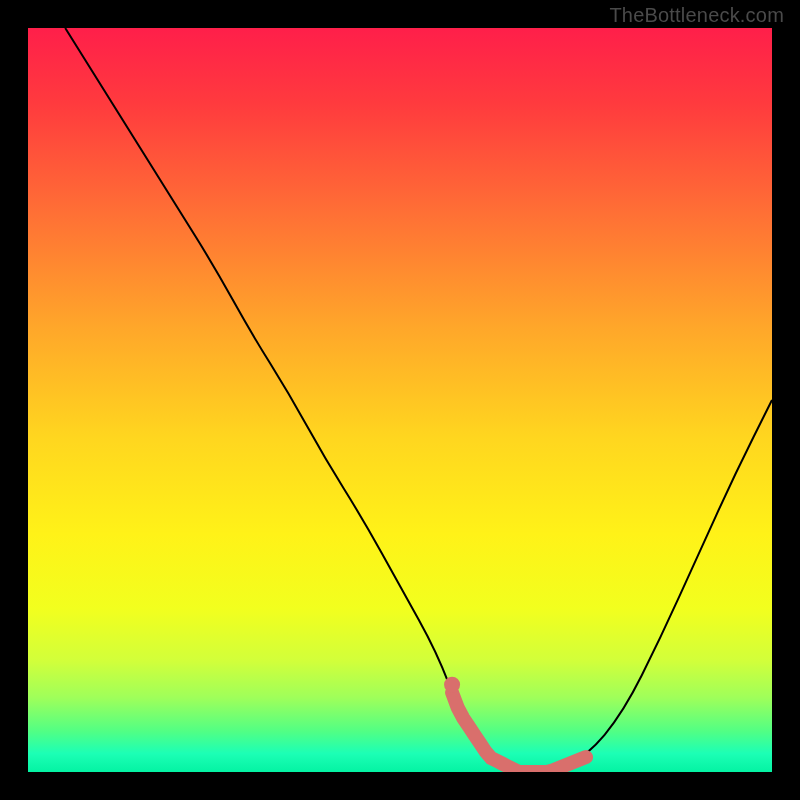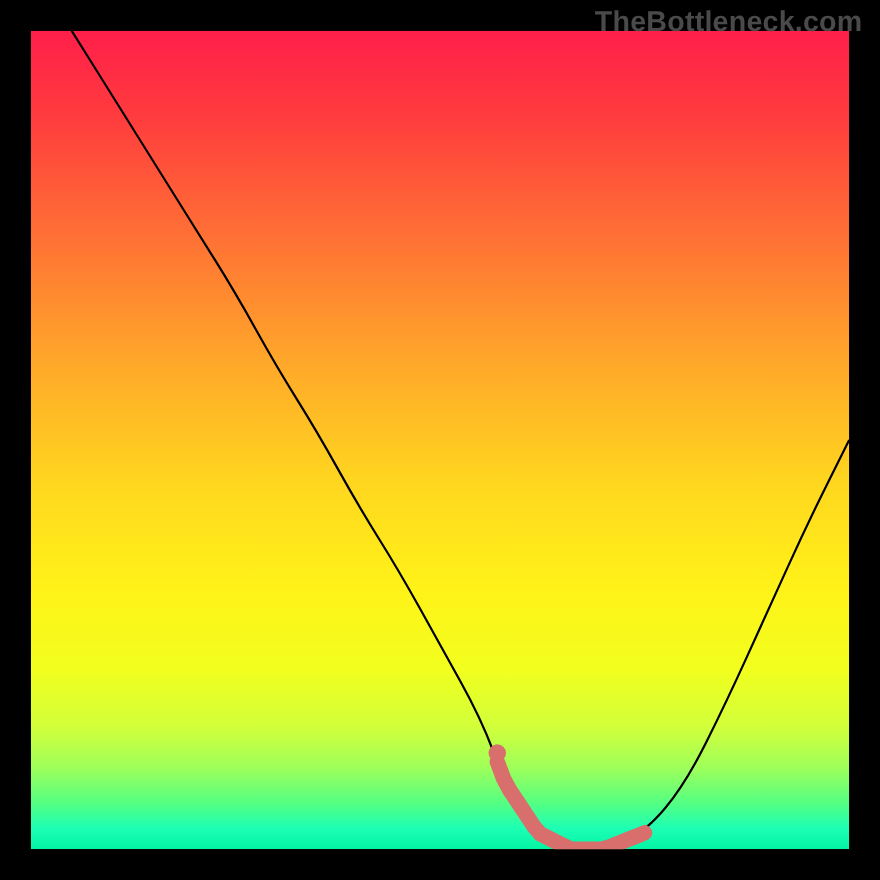--- a/index.html
+++ b/index.html
@@ -15,22 +15,22 @@
     width: 800px;
     height: 800px;
     background: #000;
     position: relative;
   }
   .watermark {
     position: absolute;
     top: 4px;
     right: 16px;
     color: #4a4a4a;
-    font-size: 26px;
-    font-weight: bold;
+    font-size: 20px;
+    font-weight: normal;
     letter-spacing: 0.2px;
     z-index: 10;
   }
   .plot-area {
     position: absolute;
     left: 28px;
     top: 28px;
     width: 744px;
     height: 744px;
   }

